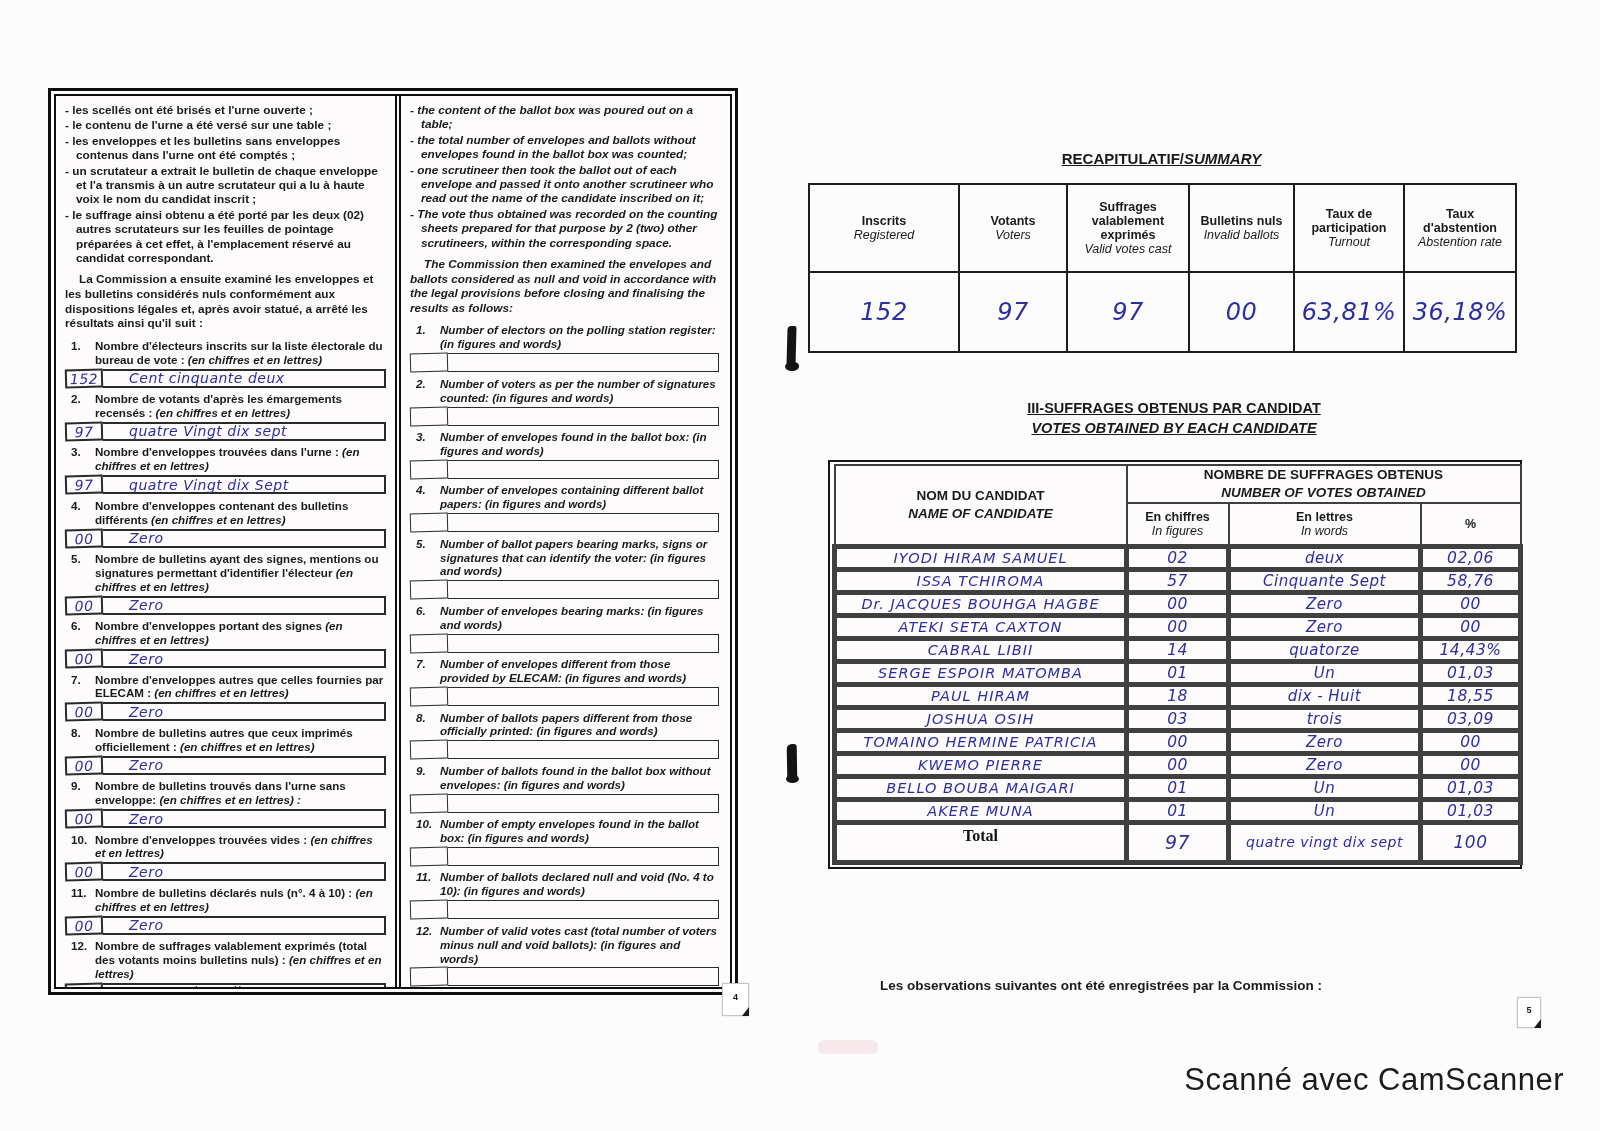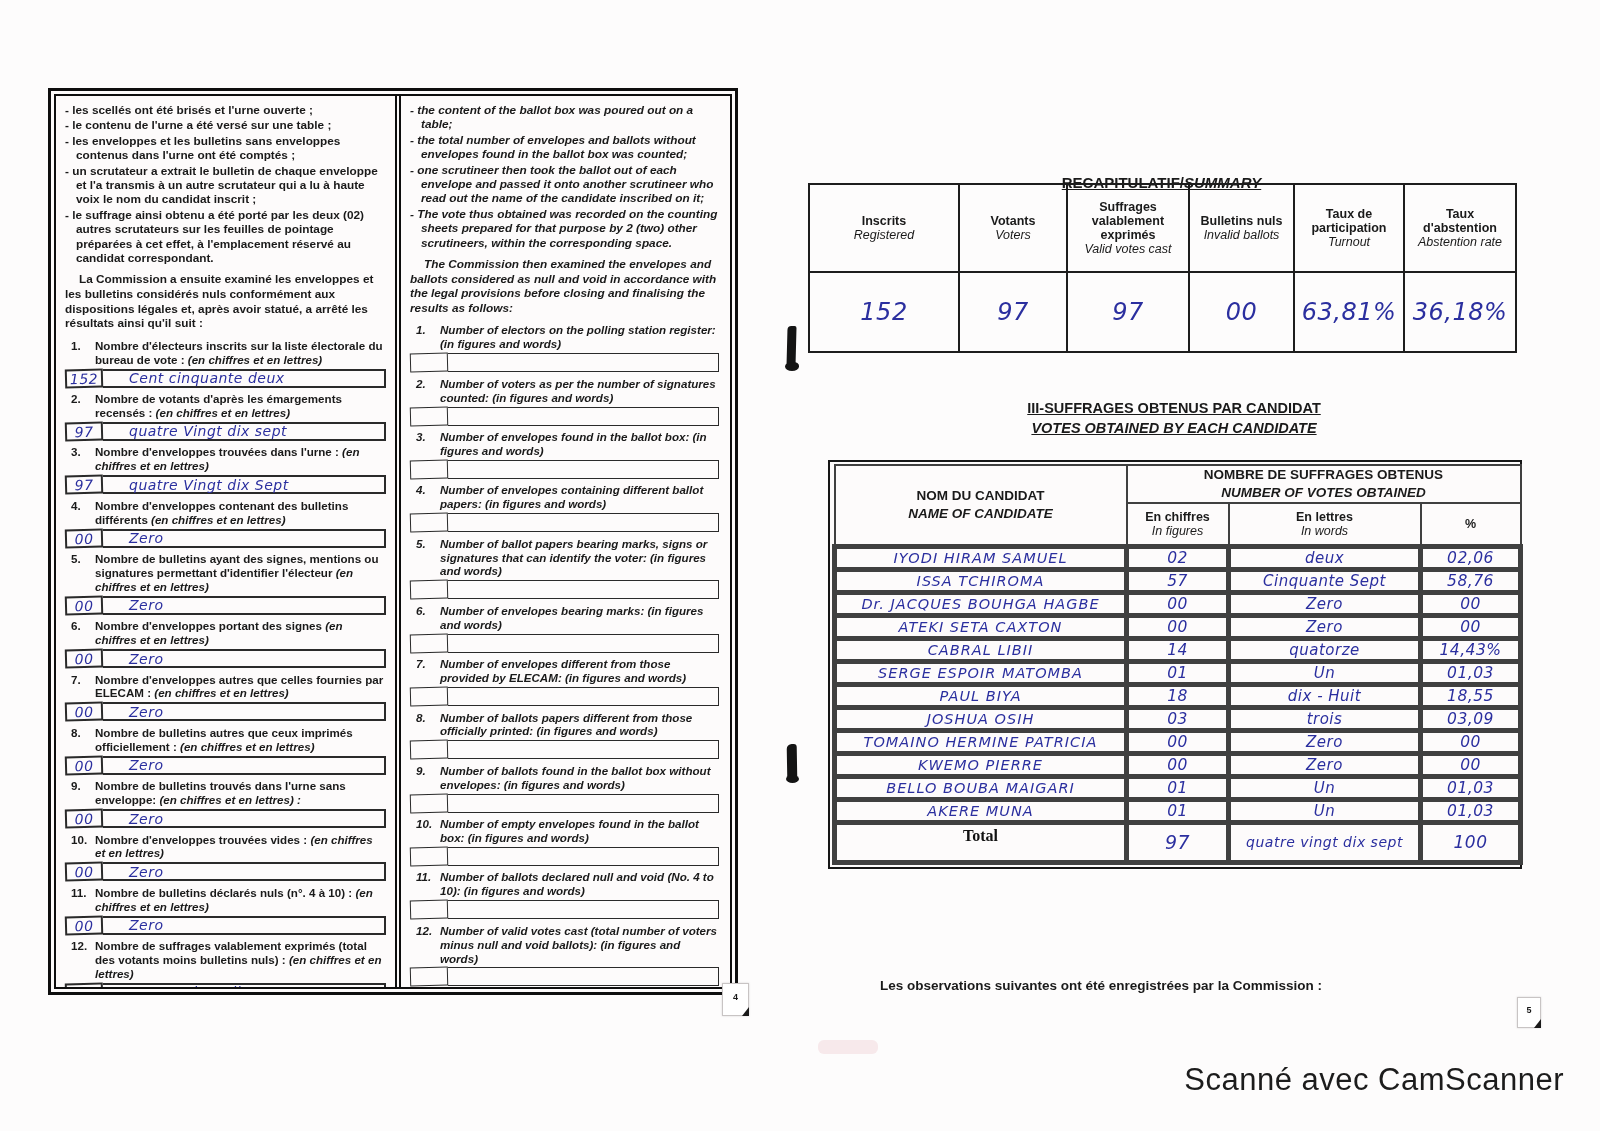--- a/index.html
+++ b/index.html
@@ -28,21 +28,21 @@
   .ans { display:flex; height:19px; margin-top:2px; }
   .ans-fig { width:38px; flex:0 0 38px; border:2px solid #2a2a2a; font-size:14px; display:flex; align-items:center; justify-content:center; }
   .ans-words { flex:1; border:2px solid #2a2a2a; border-left:none; font-size:14px; padding-left:26px; display:flex; align-items:center; white-space:nowrap; }
   .col-en .ans { margin-right:2px; }
   .col-en .ans-fig, .col-en .ans-words { border-width:1.5px; }
 
   .hw { font-family:"DejaVu Sans", sans-serif; font-style:italic; color:#2b2f9f; letter-spacing:.5px; }
   .hw-tilt { transform:rotate(-1.5deg); }
 
   
-  .summary-title { position:absolute; left:808px; top:150px; width:707px; text-align:center; font-size:15px; font-weight:bold;margin-top:24px; }
+  .summary-title { position:absolute; left:808px; top:150px; width:707px; text-align:center; font-size:15px; font-weight:bold; }
   .summary-title .u { text-decoration:underline; }
   .summary-title .it { font-style:italic; }
 
   .summary-table-wrap { position:absolute; left:808px; top:183px; width:709px; }
   table { border-collapse:collapse; width:100%; table-layout:fixed; }
   .summary-table td, .summary-table th { border:2px solid #1d1d1d; vertical-align:middle; text-align:center; }
   .summary-table th { height:88px; font-size:12.5px; padding:4px 8px; }
   .summary-table .h-fr { font-weight:bold; }
   .summary-table .h-en { font-style:italic; font-weight:normal; }
   .summary-table td { height:80px; font-size:24px; }
@@ -485,21 +485,21 @@
           <td class="words hw">quatorze</td>
           <td class="pct hw">14,43%</td>
         </tr>
         <tr>
           <td class="name hw">SERGE ESPOIR MATOMBA</td>
           <td class="fig hw">01</td>
           <td class="words hw">Un</td>
           <td class="pct hw">01,03</td>
         </tr>
         <tr>
-          <td class="name hw">PAUL BIYA</td>
+          <td class="name hw">PAUL HIRAM</td>
           <td class="fig hw">18</td>
           <td class="words hw">dix - Huit</td>
           <td class="pct hw">18,55</td>
         </tr>
         <tr>
           <td class="name hw">JOSHUA OSIH</td>
           <td class="fig hw">03</td>
           <td class="words hw">trois</td>
           <td class="pct hw">03,09</td>
         </tr>

